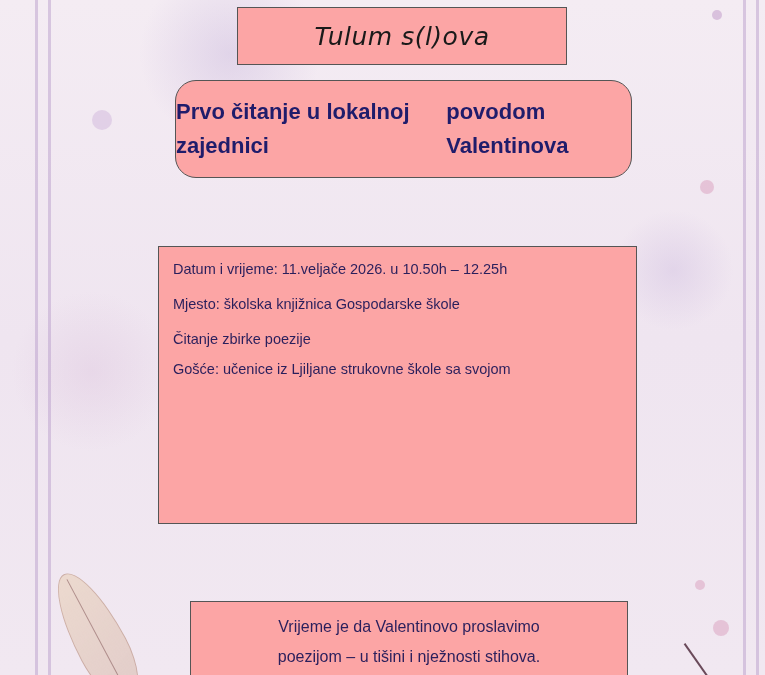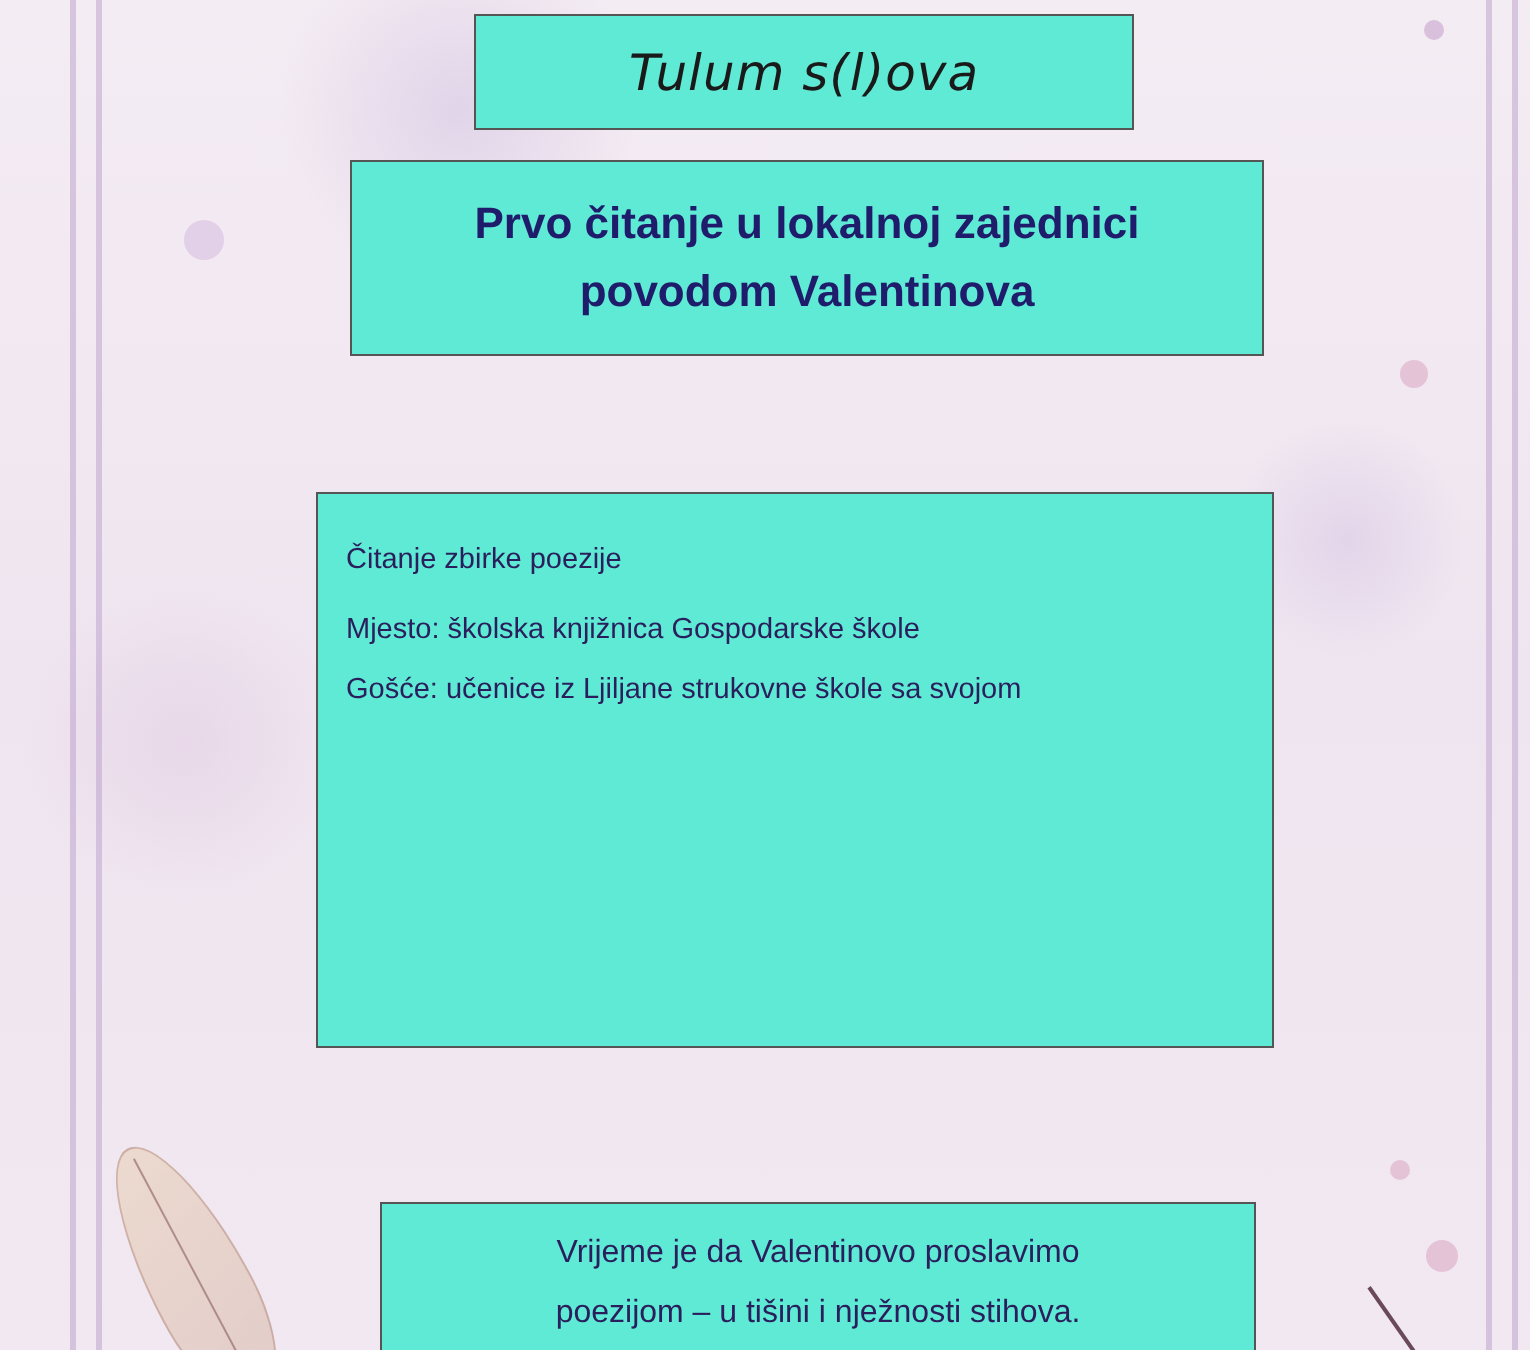--- a/index.html
+++ b/index.html
@@ -33,33 +33,33 @@
   }
   .feather::after {
     content:""; position:absolute; left:50%; top:5px; bottom:-20px; width:1px;
     background: rgba(150,110,110,0.7);
   }
   .branch {
     position:absolute; left:695px; top:640px; width:2px; height:40px;
     background: #6a4a5a; transform: rotate(-35deg);
   }
   .box {
-    position:absolute; background:#5eead4;
+    position:absolute; background:#fca5a5;
     border:1.5px solid #555;
     box-sizing:border-box;
   }
   .title-box { left:237px; top:7px; width:330px; height:58px;
     display:flex; align-items:center; justify-content:center; }
   .title-text {
     font-family: "DejaVu Sans", sans-serif;
     font-size:25px; color:#1a1a1a; letter-spacing:0.5px;
     font-style: italic; font-weight: normal;
   }
   .heading-box { left:175px; top:80px; width:457px; height:98px;
-    display:flex; flex-direction:column; align-items:center; justify-content:center; }
+    display:flex; flex-direction:row; align-items:center; justify-content:center;border-radius:21px; }
   .heading-line {
     font-size:22px; font-weight:bold; color:#1f1c6b; line-height:34px;
   }
   .info-box { left:158px; top:246px; width:479px; height:278px; padding:8px 14px 0 14px; }
   .info-line { font-size:14.5px; color:#2a1f5c; line-height:20px; margin-top:4px; }
   .info-gap { margin-top:15px; }
   .book-title {
     font-size:18.5px; font-weight:bold; font-style:italic; color:#2a1a75;
     margin-top:14px; line-height:26px;
   }
@@ -88,21 +88,22 @@
 <div class="box title-box">
   <span class="title-text">Tulum s(l)ova</span>
 </div>
 
 <div class="box heading-box">
   <div class="heading-line">Prvo čitanje u lokalnoj zajednici</div>
   <div class="heading-line">povodom Valentinova</div>
 </div>
 
 <div class="box info-box">
+  <div class="info-line">Datum i vrijeme: 11.veljače 2026. u 10.50h – 12.25h</div>
+  <div class="info-line info-gap">Mjesto: školska knjižnica Gospodarske škole</div>
   <div class="info-line info-gap">Čitanje zbirke poezije</div>
-  <div class="info-line info-gap">Mjesto: školska knjižnica Gospodarske škole</div>
   <div class="info-line" style="margin-top:10px">Gošće: učenice iz Ljiljane strukovne škole sa svojom</div>
 </div>
 
 <div class="box bottom-box">
   <div class="bottom-line">Vrijeme je da Valentinovo proslavimo</div>
   <div class="bottom-line">poezijom – u tišini i nježnosti stihova.</div>
 </div>
 
 </body></html>

